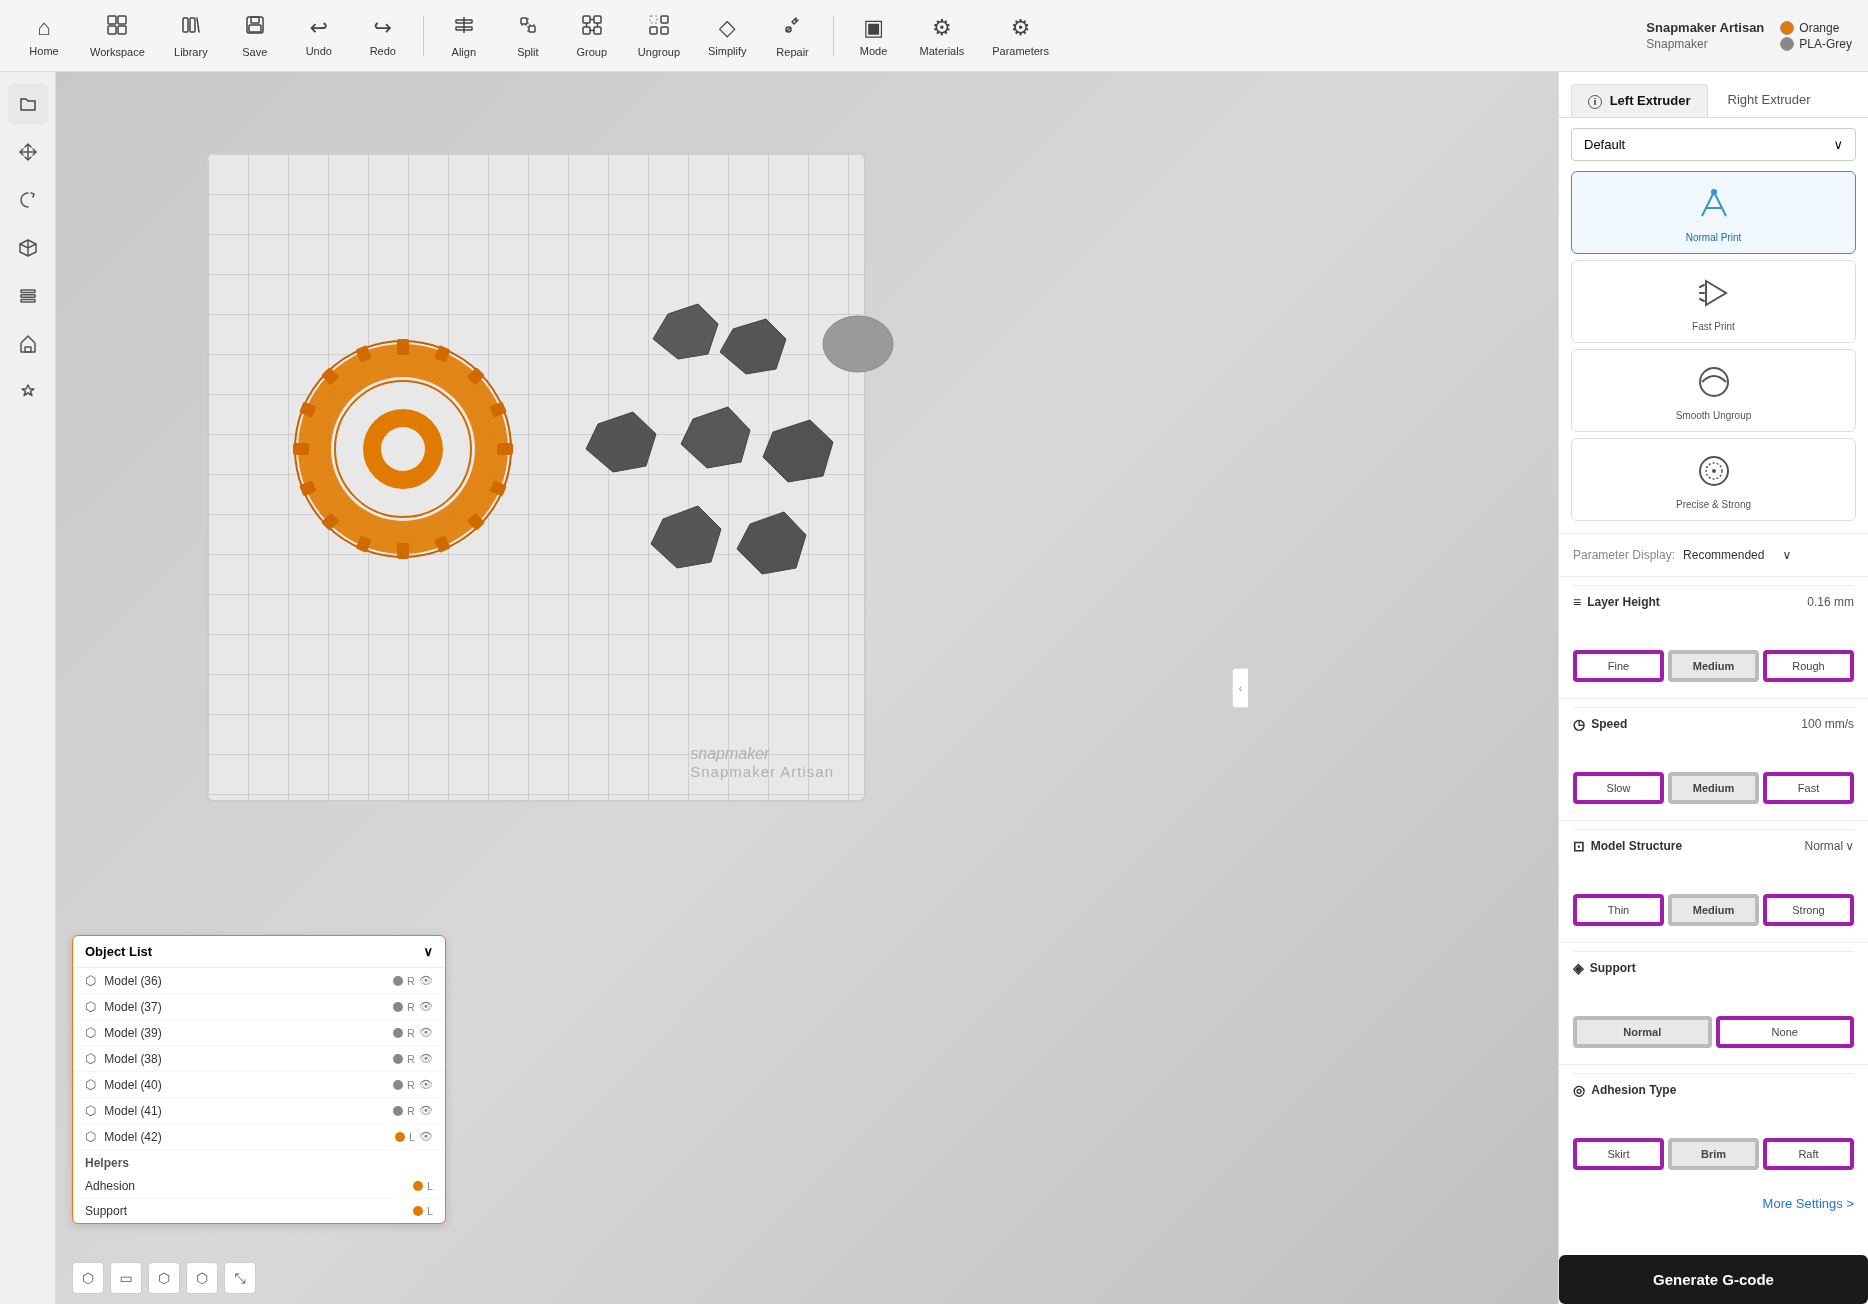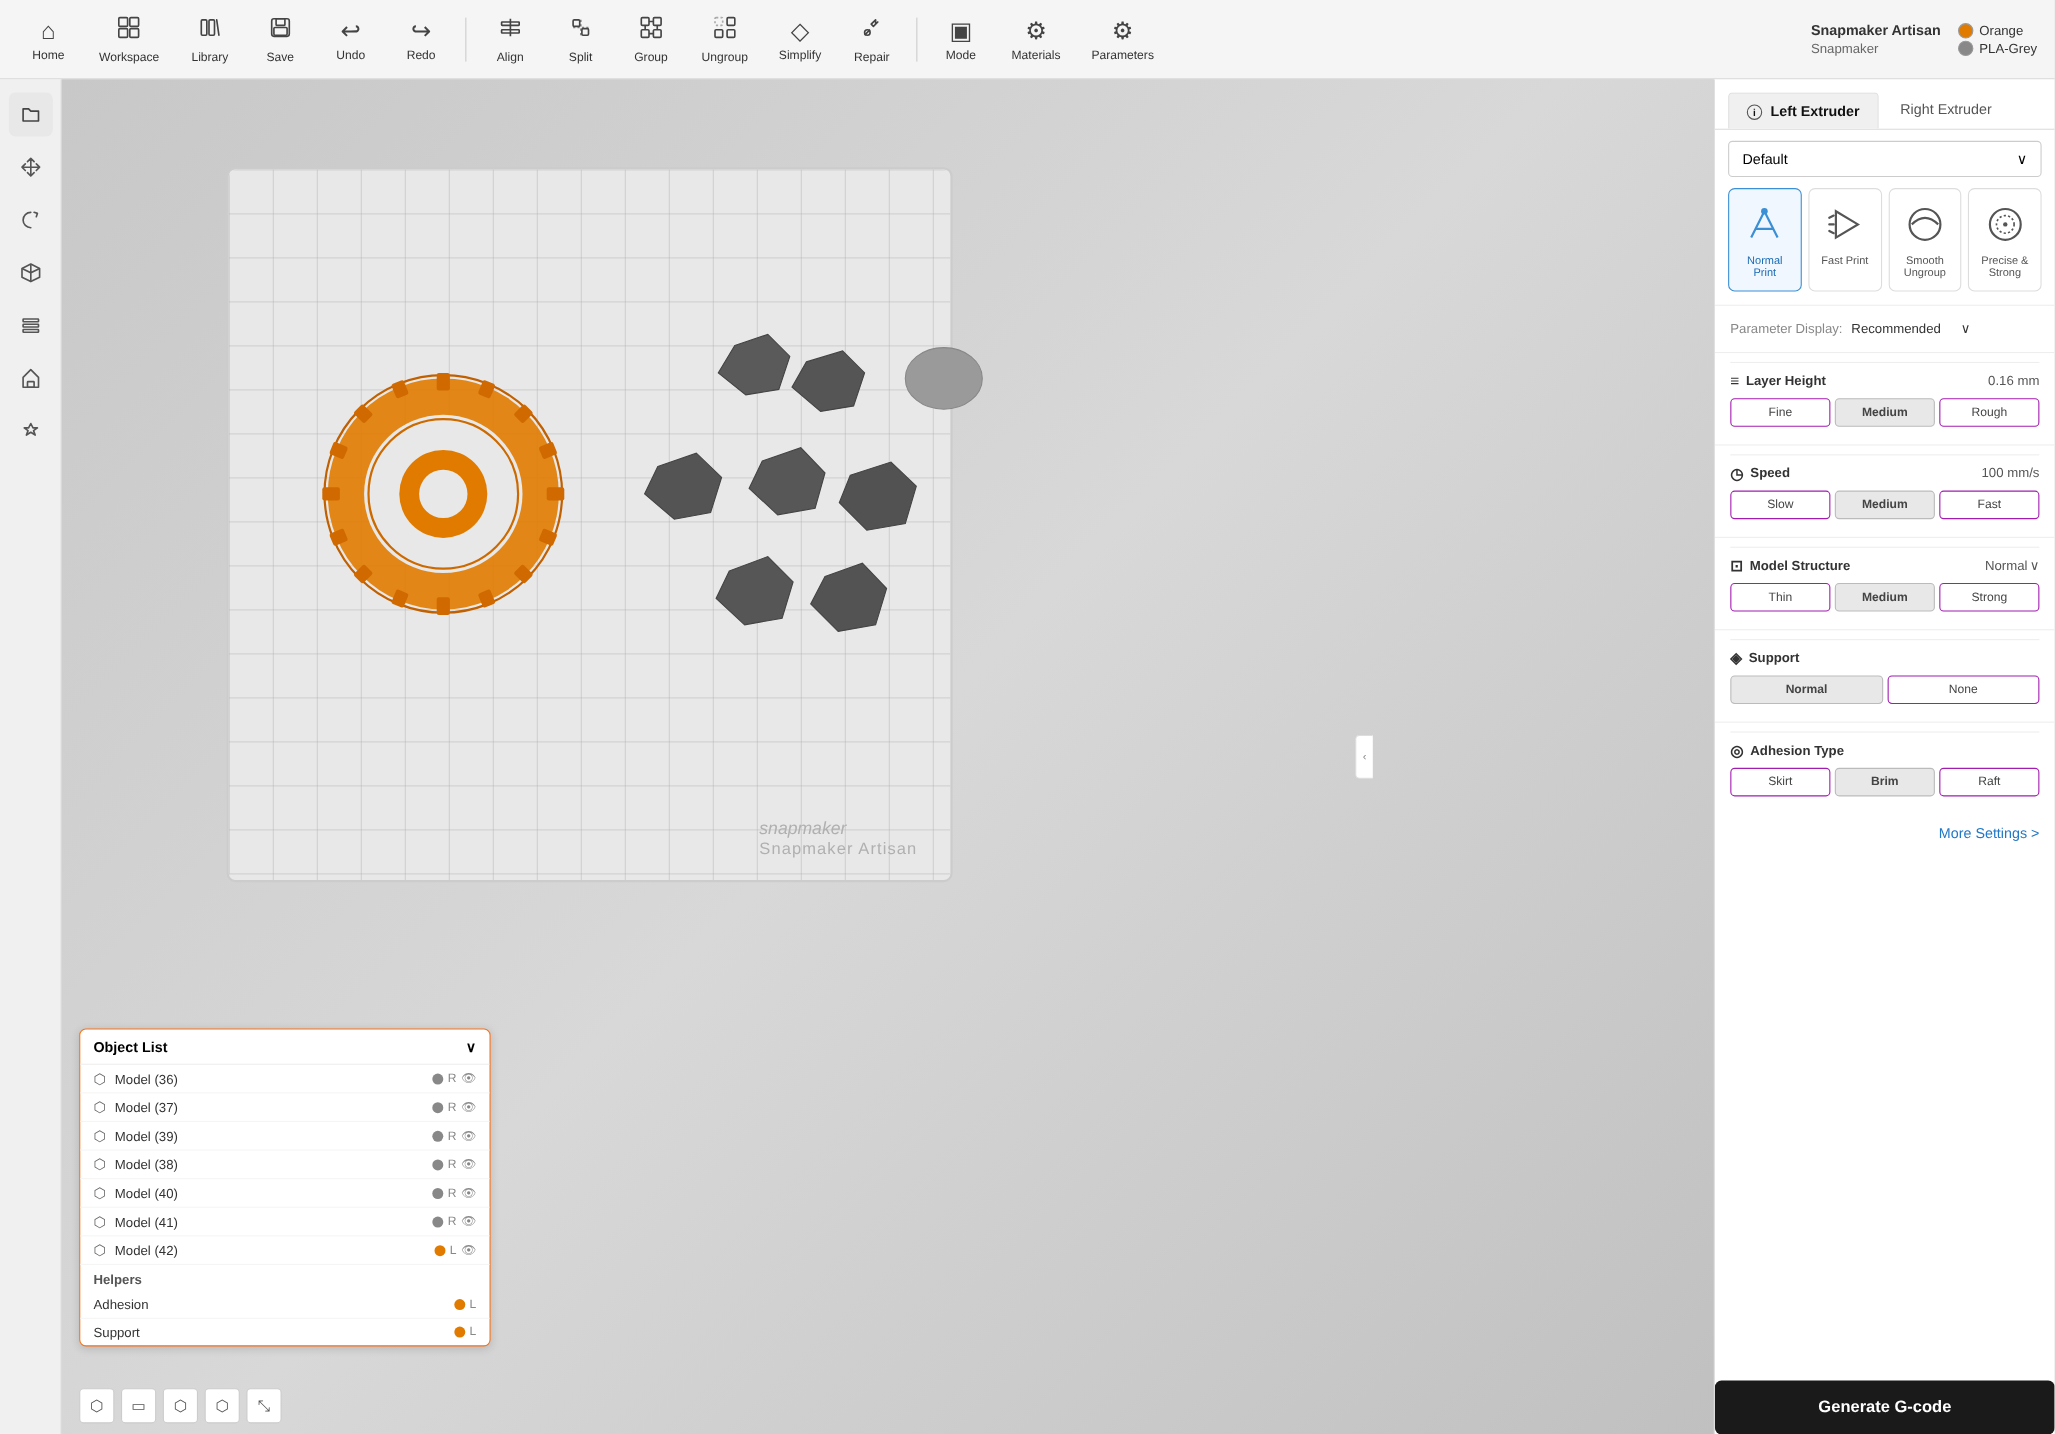--- a/index.html
+++ b/index.html
@@ -259,20 +259,21 @@
       align-items: center;
       cursor: pointer;
       background: white;
     }
 
     
     .print-modes {
       display: flex;
       gap: 6px;
       padding: 0 12px 12px;
+      flex-direction: column;
     }
     .print-mode-card {
       flex: 1;
       border: 1px solid #ddd;
       border-radius: 6px;
       padding: 10px 6px;
       display: flex;
       flex-direction: column;
       align-items: center;
       gap: 6px;
@@ -336,27 +337,28 @@
     }
 
     
     .seg-buttons {
       display: flex;
       gap: 4px;
     }
     .seg-btn {
       flex: 1;
       padding: 6px 4px;
-      border: 1px solid #a21caf;
+      border: 4px solid #a21caf;
       border-radius: 4px;
       font-size: 11px;
       text-align: center;
       cursor: pointer;
       color: #444;
       background: white;
+      margin-top: 32px;
     }
     .seg-btn.active {
       background: #e8e8e8;
       border-color: #bbb;
       font-weight: 600;
     }
 
     .more-settings {
       text-align: right;
       padding: 10px 14px;

